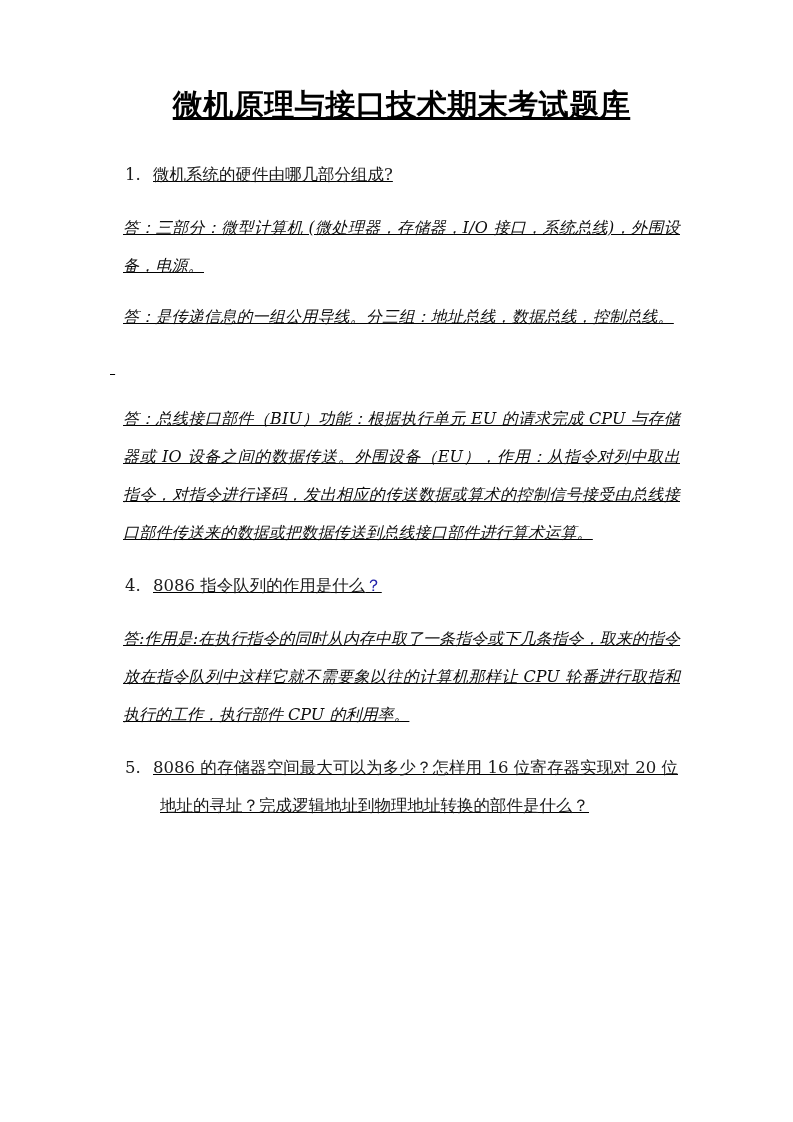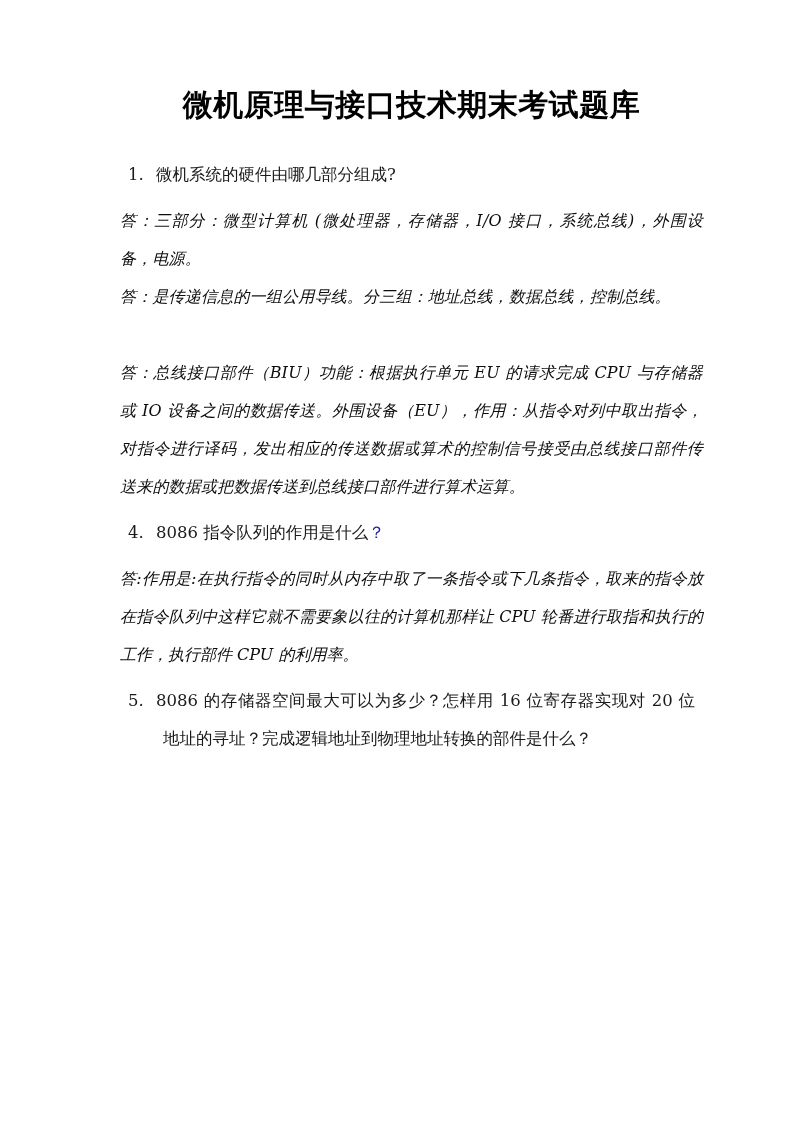--- a/index.html
+++ b/index.html
@@ -13,23 +13,24 @@
   .page {
     position: relative;
     width: 793px;
     height: 1122px;
     background: #ffffff;
     overflow: hidden;
     box-sizing: border-box;
   }
   .content {
     position: absolute;
-    left: 120px;
+    left: 110px;
     top: 84px;
     width: 583px;
+    text-decoration: underline;
   }
 
   
   .doc-title {
     font-family: "DejaVu Sans", "Liberation Sans", sans-serif;
     font-weight: bold;
     font-size: 30px;
     line-height: 42px;
     text-align: center;
     color: #000000;
@@ -37,21 +38,21 @@
     margin: 0 0 30px 0;
     white-space: nowrap;
   }
 
   
   .question {
     font-family: "DejaVu Serif", "Liberation Serif", serif;
     font-size: 16.5px;
     line-height: 38px;
     color: #1a1a1a;
-    margin: 8px;
+    margin: 15px;
     padding-left: 35px;
     text-indent: -35px;
     text-align: justify;
     text-justify: inter-character;
   }
   .question .qnum {
     display: inline-block;
     width: 28px;
     text-indent: 0;
     font-family: "DejaVu Serif", "Liberation Serif", serif;
@@ -59,21 +60,21 @@
   .q-mark-blue {
     color: #2222aa;
   }
 
   
   .answer {
     font-family: "DejaVu Serif", "Liberation Serif", serif;
     font-size: 16px;
     line-height: 38px;
     color: #0d0d0d;
-    margin: 0;
+    margin: 13px;
     text-align: justify;
     text-justify: inter-character;
     font-style: italic;
     letter-spacing: 0.2px;
   }
   .answer.tight {
     letter-spacing: 0px;
   }
 
   

